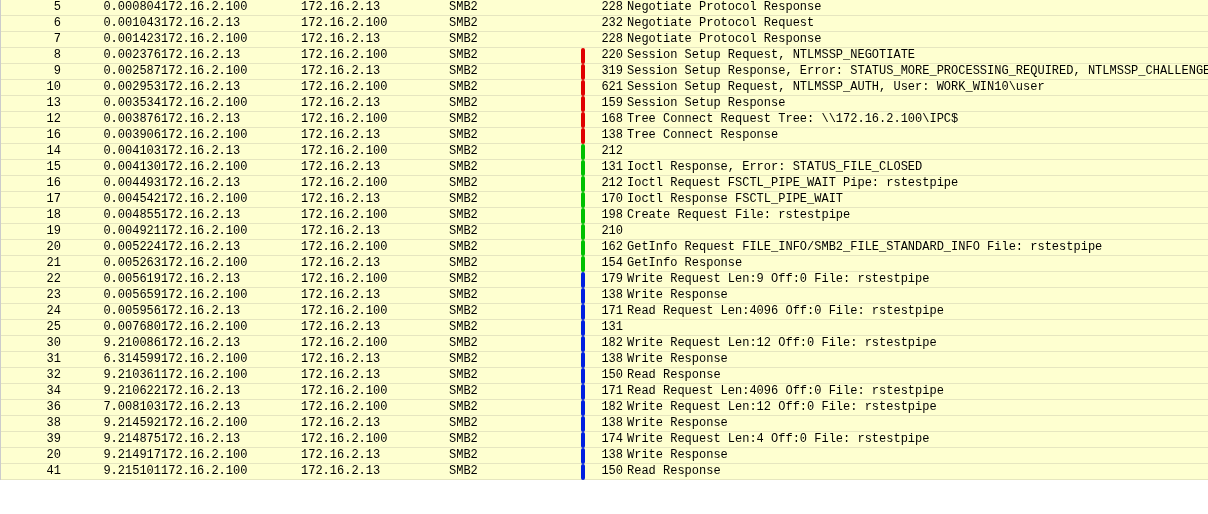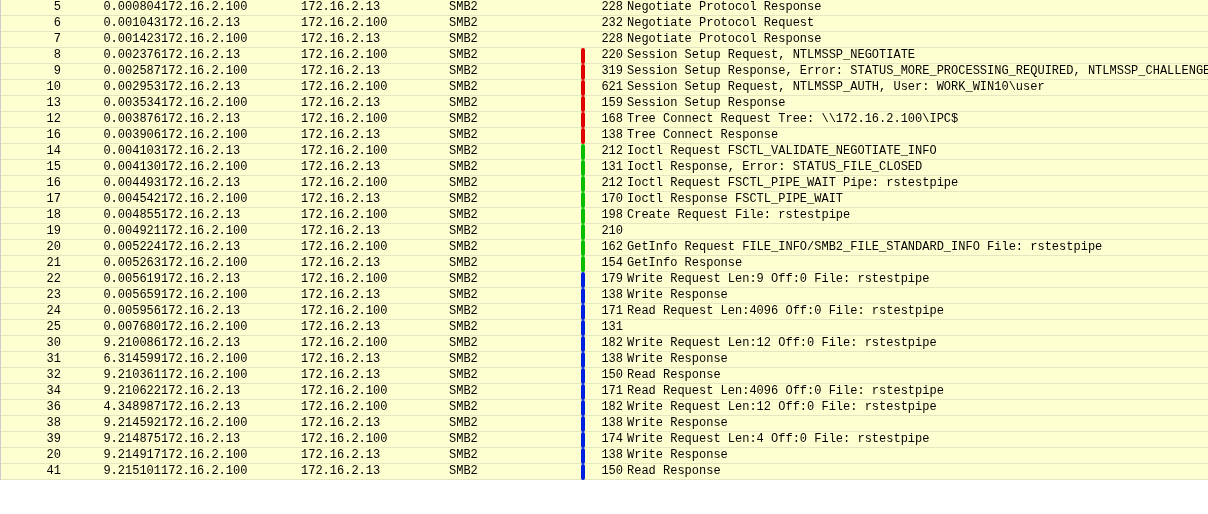--- a/index.html
+++ b/index.html
@@ -76,34 +76,34 @@
 <div class="packet-list" id="list">
     <div class="row"><div class="col-num">5</div><div class="col-time">0.000804</div><div class="col-src">172.16.2.100</div><div class="col-dst">172.16.2.13</div><div class="col-proto">SMB2</div><div class="col-bracket"></div><div class="col-len">228</div><div class="col-info">Negotiate Protocol Response</div></div>
     <div class="row"><div class="col-num">6</div><div class="col-time">0.001043</div><div class="col-src">172.16.2.13</div><div class="col-dst">172.16.2.100</div><div class="col-proto">SMB2</div><div class="col-bracket"></div><div class="col-len">232</div><div class="col-info">Negotiate Protocol Request</div></div>
     <div class="row"><div class="col-num">7</div><div class="col-time">0.001423</div><div class="col-src">172.16.2.100</div><div class="col-dst">172.16.2.13</div><div class="col-proto">SMB2</div><div class="col-bracket"></div><div class="col-len">228</div><div class="col-info">Negotiate Protocol Response</div></div>
     <div class="row"><div class="col-num">8</div><div class="col-time">0.002376</div><div class="col-src">172.16.2.13</div><div class="col-dst">172.16.2.100</div><div class="col-proto">SMB2</div><div class="col-bracket"><div class="bracket-bar bar-red"></div></div><div class="col-len">220</div><div class="col-info">Session Setup Request, NTLMSSP_NEGOTIATE</div></div>
     <div class="row"><div class="col-num">9</div><div class="col-time">0.002587</div><div class="col-src">172.16.2.100</div><div class="col-dst">172.16.2.13</div><div class="col-proto">SMB2</div><div class="col-bracket"><div class="bracket-bar bar-red"></div></div><div class="col-len">319</div><div class="col-info">Session Setup Response, Error: STATUS_MORE_PROCESSING_REQUIRED, NTLMSSP_CHALLENGE</div></div>
     <div class="row"><div class="col-num">10</div><div class="col-time">0.002953</div><div class="col-src">172.16.2.13</div><div class="col-dst">172.16.2.100</div><div class="col-proto">SMB2</div><div class="col-bracket"><div class="bracket-bar bar-red"></div></div><div class="col-len">621</div><div class="col-info">Session Setup Request, NTLMSSP_AUTH, User: WORK_WIN10\user</div></div>
     <div class="row"><div class="col-num">13</div><div class="col-time">0.003534</div><div class="col-src">172.16.2.100</div><div class="col-dst">172.16.2.13</div><div class="col-proto">SMB2</div><div class="col-bracket"><div class="bracket-bar bar-red"></div></div><div class="col-len">159</div><div class="col-info">Session Setup Response</div></div>
     <div class="row"><div class="col-num">12</div><div class="col-time">0.003876</div><div class="col-src">172.16.2.13</div><div class="col-dst">172.16.2.100</div><div class="col-proto">SMB2</div><div class="col-bracket"><div class="bracket-bar bar-red"></div></div><div class="col-len">168</div><div class="col-info">Tree Connect Request Tree: \\172.16.2.100\IPC$</div></div>
     <div class="row"><div class="col-num">16</div><div class="col-time">0.003906</div><div class="col-src">172.16.2.100</div><div class="col-dst">172.16.2.13</div><div class="col-proto">SMB2</div><div class="col-bracket"><div class="bracket-bar bar-red"></div></div><div class="col-len">138</div><div class="col-info">Tree Connect Response</div></div>
-    <div class="row"><div class="col-num">14</div><div class="col-time">0.004103</div><div class="col-src">172.16.2.13</div><div class="col-dst">172.16.2.100</div><div class="col-proto">SMB2</div><div class="col-bracket"><div class="bracket-bar bar-green"></div></div><div class="col-len">212</div><div class="col-info">Ioctl Request FSCTL_VALIDATE_NEGOTIATE_INFO</div></div>
+    <div class="row"><div class="col-num">14</div><div class="col-time">0.004103</div><div class="col-src">172.16.2.13</div><div class="col-dst">172.16.2.100</div><div class="col-proto">SMB2</div><div class="col-bracket"><div class="bracket-bar bar-green"></div></div><div class="col-len">212</div></div>
     <div class="row"><div class="col-num">15</div><div class="col-time">0.004130</div><div class="col-src">172.16.2.100</div><div class="col-dst">172.16.2.13</div><div class="col-proto">SMB2</div><div class="col-bracket"><div class="bracket-bar bar-green"></div></div><div class="col-len">131</div><div class="col-info">Ioctl Response, Error: STATUS_FILE_CLOSED</div></div>
     <div class="row"><div class="col-num">16</div><div class="col-time">0.004493</div><div class="col-src">172.16.2.13</div><div class="col-dst">172.16.2.100</div><div class="col-proto">SMB2</div><div class="col-bracket"><div class="bracket-bar bar-green"></div></div><div class="col-len">212</div><div class="col-info">Ioctl Request FSCTL_PIPE_WAIT Pipe: rstestpipe</div></div>
     <div class="row"><div class="col-num">17</div><div class="col-time">0.004542</div><div class="col-src">172.16.2.100</div><div class="col-dst">172.16.2.13</div><div class="col-proto">SMB2</div><div class="col-bracket"><div class="bracket-bar bar-green"></div></div><div class="col-len">170</div><div class="col-info">Ioctl Response FSCTL_PIPE_WAIT</div></div>
     <div class="row"><div class="col-num">18</div><div class="col-time">0.004855</div><div class="col-src">172.16.2.13</div><div class="col-dst">172.16.2.100</div><div class="col-proto">SMB2</div><div class="col-bracket"><div class="bracket-bar bar-green"></div></div><div class="col-len">198</div><div class="col-info">Create Request File: rstestpipe</div></div>
     <div class="row"><div class="col-num">19</div><div class="col-time">0.004921</div><div class="col-src">172.16.2.100</div><div class="col-dst">172.16.2.13</div><div class="col-proto">SMB2</div><div class="col-bracket"><div class="bracket-bar bar-green"></div></div><div class="col-len">210</div></div>
     <div class="row"><div class="col-num">20</div><div class="col-time">0.005224</div><div class="col-src">172.16.2.13</div><div class="col-dst">172.16.2.100</div><div class="col-proto">SMB2</div><div class="col-bracket"><div class="bracket-bar bar-green"></div></div><div class="col-len">162</div><div class="col-info">GetInfo Request FILE_INFO/SMB2_FILE_STANDARD_INFO File: rstestpipe</div></div>
     <div class="row"><div class="col-num">21</div><div class="col-time">0.005263</div><div class="col-src">172.16.2.100</div><div class="col-dst">172.16.2.13</div><div class="col-proto">SMB2</div><div class="col-bracket"><div class="bracket-bar bar-green"></div></div><div class="col-len">154</div><div class="col-info">GetInfo Response</div></div>
     <div class="row"><div class="col-num">22</div><div class="col-time">0.005619</div><div class="col-src">172.16.2.13</div><div class="col-dst">172.16.2.100</div><div class="col-proto">SMB2</div><div class="col-bracket"><div class="bracket-bar bar-blue"></div></div><div class="col-len">179</div><div class="col-info">Write Request Len:9 Off:0 File: rstestpipe</div></div>
     <div class="row"><div class="col-num">23</div><div class="col-time">0.005659</div><div class="col-src">172.16.2.100</div><div class="col-dst">172.16.2.13</div><div class="col-proto">SMB2</div><div class="col-bracket"><div class="bracket-bar bar-blue"></div></div><div class="col-len">138</div><div class="col-info">Write Response</div></div>
     <div class="row"><div class="col-num">24</div><div class="col-time">0.005956</div><div class="col-src">172.16.2.13</div><div class="col-dst">172.16.2.100</div><div class="col-proto">SMB2</div><div class="col-bracket"><div class="bracket-bar bar-blue"></div></div><div class="col-len">171</div><div class="col-info">Read Request Len:4096 Off:0 File: rstestpipe</div></div>
     <div class="row"><div class="col-num">25</div><div class="col-time">0.007680</div><div class="col-src">172.16.2.100</div><div class="col-dst">172.16.2.13</div><div class="col-proto">SMB2</div><div class="col-bracket"><div class="bracket-bar bar-blue"></div></div><div class="col-len">131</div></div>
     <div class="row"><div class="col-num">30</div><div class="col-time">9.210086</div><div class="col-src">172.16.2.13</div><div class="col-dst">172.16.2.100</div><div class="col-proto">SMB2</div><div class="col-bracket"><div class="bracket-bar bar-blue"></div></div><div class="col-len">182</div><div class="col-info">Write Request Len:12 Off:0 File: rstestpipe</div></div>
     <div class="row"><div class="col-num">31</div><div class="col-time">6.314599</div><div class="col-src">172.16.2.100</div><div class="col-dst">172.16.2.13</div><div class="col-proto">SMB2</div><div class="col-bracket"><div class="bracket-bar bar-blue"></div></div><div class="col-len">138</div><div class="col-info">Write Response</div></div>
     <div class="row"><div class="col-num">32</div><div class="col-time">9.210361</div><div class="col-src">172.16.2.100</div><div class="col-dst">172.16.2.13</div><div class="col-proto">SMB2</div><div class="col-bracket"><div class="bracket-bar bar-blue"></div></div><div class="col-len">150</div><div class="col-info">Read Response</div></div>
     <div class="row"><div class="col-num">34</div><div class="col-time">9.210622</div><div class="col-src">172.16.2.13</div><div class="col-dst">172.16.2.100</div><div class="col-proto">SMB2</div><div class="col-bracket"><div class="bracket-bar bar-blue"></div></div><div class="col-len">171</div><div class="col-info">Read Request Len:4096 Off:0 File: rstestpipe</div></div>
-    <div class="row"><div class="col-num">36</div><div class="col-time">4.348987</div><div class="col-src">172.16.2.13</div><div class="col-dst">172.16.2.100</div><div class="col-proto">SMB2</div><div class="col-bracket"><div class="bracket-bar bar-blue"></div></div><div class="col-len">182</div><div class="col-info">Write Request Len:12 Off:0 File: rstestpipe</div></div>
+    <div class="row"><div class="col-num">36</div><div class="col-time">7.008103</div><div class="col-src">172.16.2.13</div><div class="col-dst">172.16.2.100</div><div class="col-proto">SMB2</div><div class="col-bracket"><div class="bracket-bar bar-blue"></div></div><div class="col-len">182</div><div class="col-info">Write Request Len:12 Off:0 File: rstestpipe</div></div>
     <div class="row"><div class="col-num">38</div><div class="col-time">9.214592</div><div class="col-src">172.16.2.100</div><div class="col-dst">172.16.2.13</div><div class="col-proto">SMB2</div><div class="col-bracket"><div class="bracket-bar bar-blue"></div></div><div class="col-len">138</div><div class="col-info">Write Response</div></div>
     <div class="row"><div class="col-num">39</div><div class="col-time">9.214875</div><div class="col-src">172.16.2.13</div><div class="col-dst">172.16.2.100</div><div class="col-proto">SMB2</div><div class="col-bracket"><div class="bracket-bar bar-blue"></div></div><div class="col-len">174</div><div class="col-info">Write Request Len:4 Off:0 File: rstestpipe</div></div>
     <div class="row"><div class="col-num">20</div><div class="col-time">9.214917</div><div class="col-src">172.16.2.100</div><div class="col-dst">172.16.2.13</div><div class="col-proto">SMB2</div><div class="col-bracket"><div class="bracket-bar bar-blue"></div></div><div class="col-len">138</div><div class="col-info">Write Response</div></div>
     <div class="row"><div class="col-num">41</div><div class="col-time">9.215101</div><div class="col-src">172.16.2.100</div><div class="col-dst">172.16.2.13</div><div class="col-proto">SMB2</div><div class="col-bracket"><div class="bracket-bar bar-blue"></div></div><div class="col-len">150</div><div class="col-info">Read Response</div></div>
   </div>
 
 </body></html>

